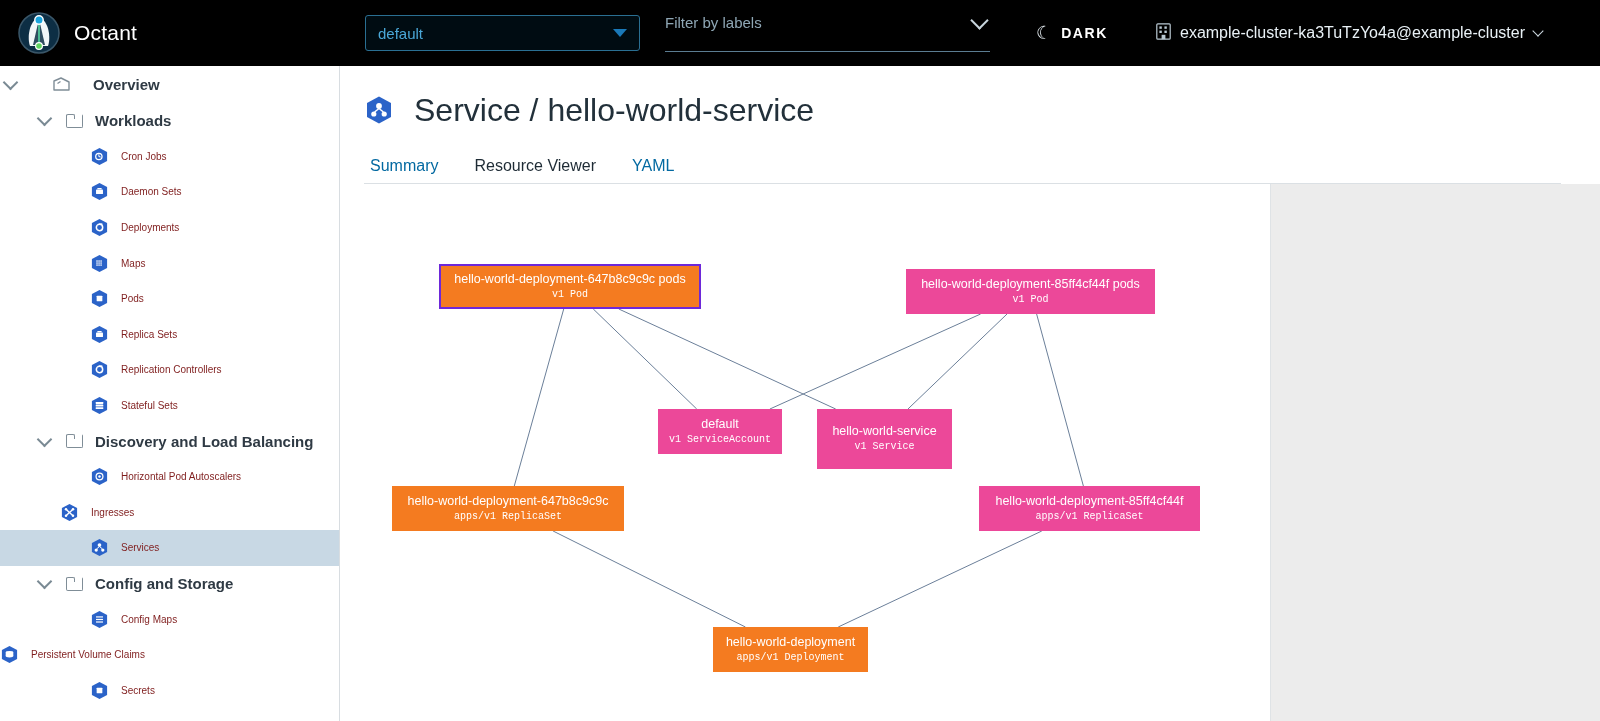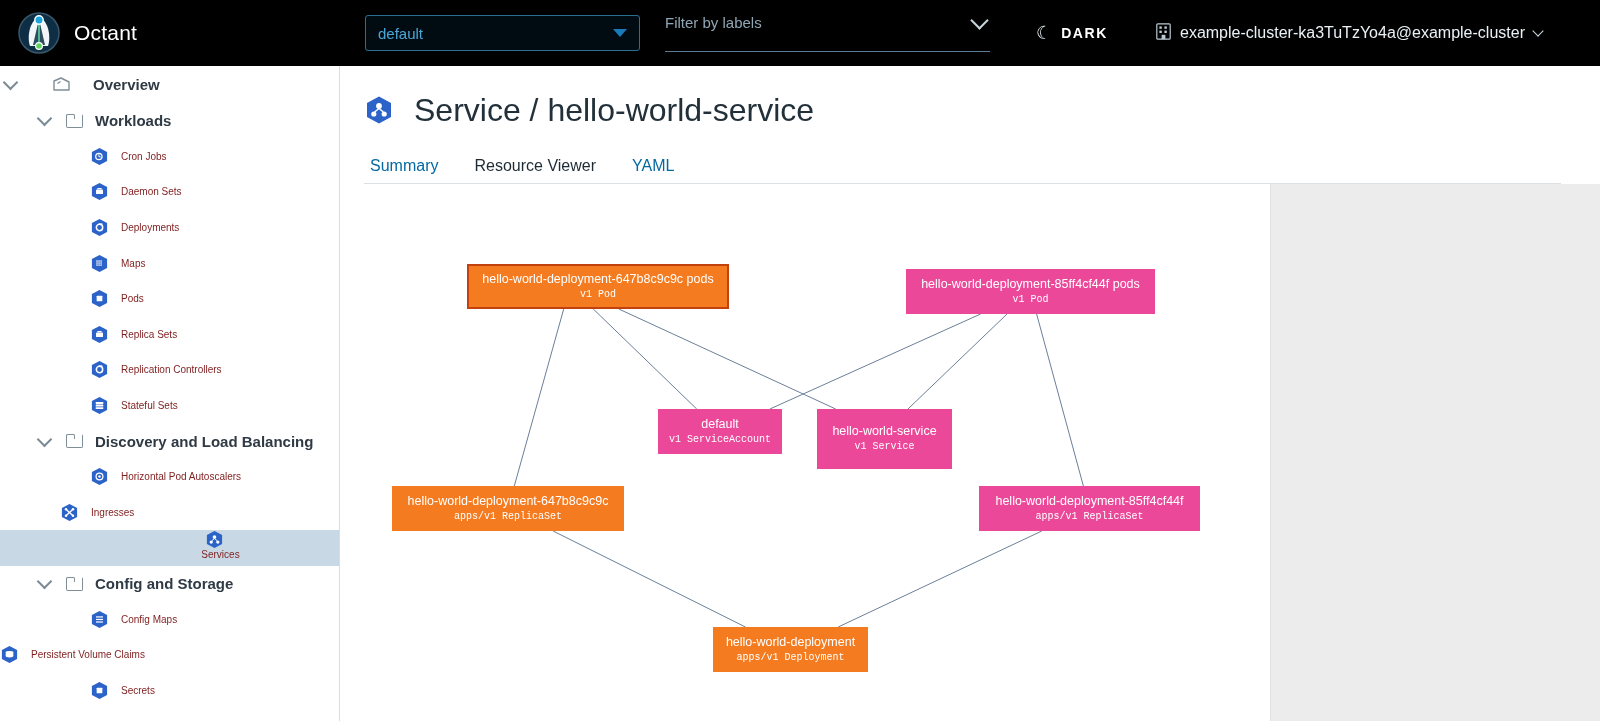--- a/index.html
+++ b/index.html
@@ -55,21 +55,21 @@
   }
 
   
   .sidebar {
     position: absolute; left: 0; top: 66px; width: 340px; height: 655px;
     background: #fff; border-right: 1px solid #d8dde1; overflow: hidden;
   }
   .nav-row {
     display: flex; align-items: center; height: 35.6px; cursor: pointer; position: relative;
   }
-  .nav-row.sel { background: #c8d8e4; flex-direction: column; }
+  .nav-row.sel { background: #c8d8e4; }
   .nav-caret {
     width: 11px; height: 11px; border-right: 2px solid #7a8a94; border-bottom: 2px solid #7a8a94;
     transform: rotate(45deg); margin-top: -4px; flex: none;
   }
   .caret-slot { width: 20px; display: flex; justify-content: center; flex: none; }
   .nav-label { font-size: 10px; color: #7f1d1d; }
   .nav-label.bold { font-weight: 700; color: #2f3a44; font-size: 15px; }
   .folder-ico { width: 17px; height: 14px; position: relative; flex: none; }
   .folder-ico:before {
     content: ""; position: absolute; inset: 0; border: 1.4px solid #7f8d97; border-radius: 2px;
@@ -114,21 +114,21 @@
     background: #ececec; border-left: 1px solid #dfe3e6;
   }
   .node {
     position: absolute; display: flex; flex-direction: column; align-items: center;
     justify-content: center; text-align: center; color: #fff; font-size: 12.5px;
     line-height: 15px; padding: 4px 6px; cursor: pointer; z-index: 3;
   }
   .node .l2 { font-size: 10px; font-family: Liberation Mono, monospace; }
   .node.orange { background: #f47b20; }
   .node.green { background: #ec4899; }
-  .node.selected { border: 2px solid #c2410c; margin-left: 28px; }
+  .node.selected { border: 2px solid #6d28d9; }
 
   svg.edges { position: absolute; left: 0; top: 0; width: 905px; height: 537px; z-index: 1; }
 </style>
 </head>
 <body>
 
 <div id="app">
 
   <div class="header">
     <div class="brand">

